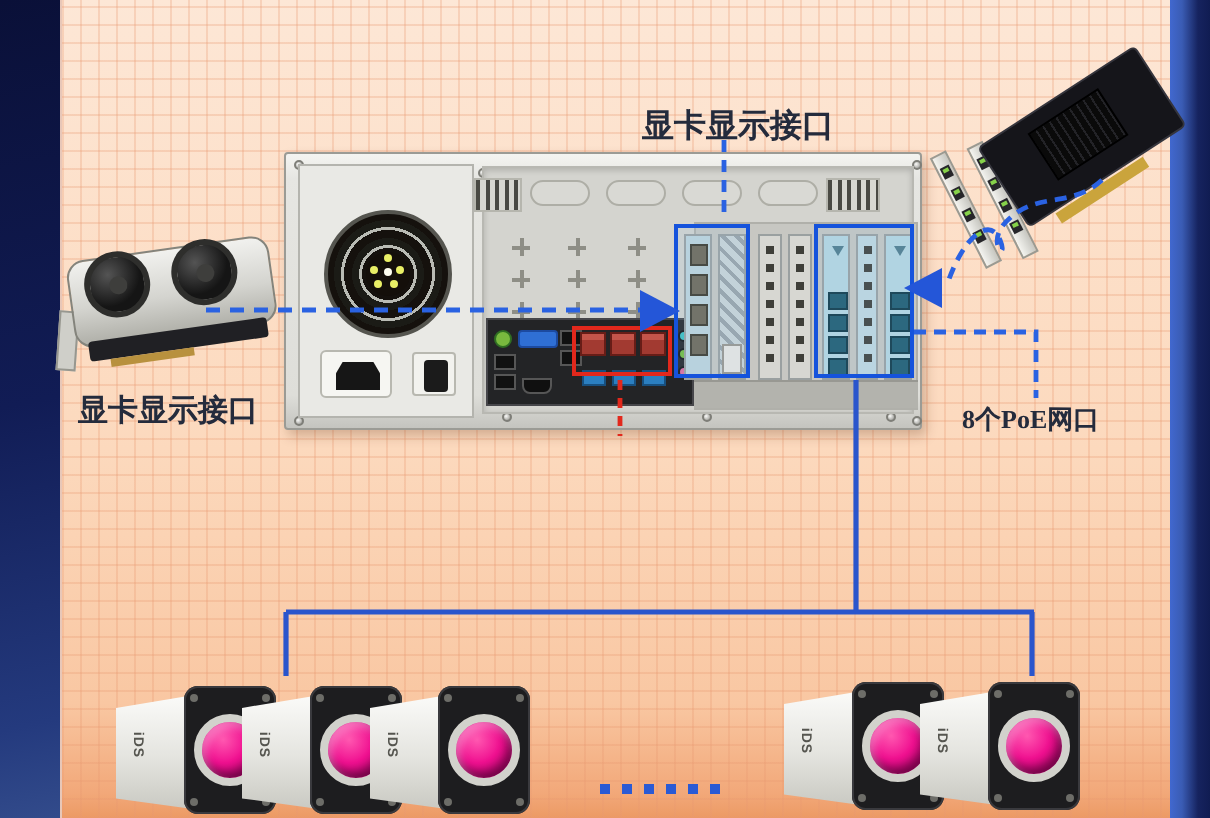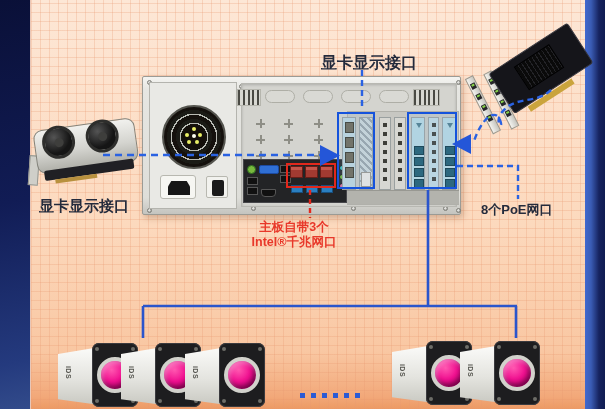--- a/index.html
+++ b/index.html
@@ -101,21 +101,21 @@
   .nic-br.a { left:10px; top:0; transform:rotate(6deg); } .nic-br.b { left:28px; top:6px; transform:rotate(6deg); }
   .np { position:absolute; left:1px; width:5px; height:6px; background:#26262a; }
   .np::after { content:""; position:absolute; left:1px; top:1px; width:3px; height:2px; background:#86d24a; }
 
   
   .lbl { position:absolute; z-index:5; color:#242b3c; font-weight:bold; white-space:nowrap; }
   .lbl-poecard { left:422px; top:24px; font-size:15px; letter-spacing:.3px; }
   .lbl-gpuport { left:321px; top:53px; font-size:16px; }
   .lbl-gpu { left:24px; top:195px; width:120px; text-align:center; font-size:15px; line-height:21px; }
   .lbl-lan { left:238px; top:220px; width:112px; text-align:center; color:#e8382a; font-size:12.5px; line-height:15px; }
-  .lbl-poeports { left:481px; top:201px; font-size:13px; }
+  .lbl-poeports { left:481px; top:201px; font-size:13px;font-family:Liberation Serif, serif; }
 
   svg.overlay { position:absolute; left:0; top:0; z-index:4; pointer-events:none; }
 
   
   .cam { position:absolute; width:80px; height:64px; z-index:2; }
   .cam-side { position:absolute; left:0; top:4px; width:42px; height:58px;
     background:linear-gradient(180deg,#fbfbf9 0%,#e4e4df 55%,#c9c9c2 100%);
     clip-path:polygon(0 12%,100% 0,100% 100%,0 90%); }
   .cam-brand { position:absolute; left:4px; top:22px; font-size:7px; font-weight:bold; color:#55554f;
     transform:rotate(90deg); letter-spacing:.5px; }
@@ -268,24 +268,20 @@
     <polygon points="452,144 471,134 471,154" fill="#2456d8"></polygon>
     <path d="M457 166 H518 V199" fill="none" stroke="#2a62e2" stroke-width="2.4" stroke-dasharray="6 4"></path>
     <path d="M310 190 V218" fill="none" stroke="#e2281c" stroke-width="2.4" stroke-dasharray="5 4"></path>
     <path d="M428 190 V306 M143 306 H517 M143 306 V338 M516 306 V338" fill="none" stroke="#2a55cc" stroke-width="2.6"></path>
   </svg>
 
   <div class="lbl lbl-gpuport">显卡显示接口</div>
   <div class="lbl lbl-gpu">
     <div>显卡显示接口</div>
   </div>
-  <div class="lbl lbl-lan">
-    <div>主板自带3个</div>
-    <div>Intel®千兆网口</div>
-  </div>
   <div class="lbl lbl-poeports">8个PoE网口</div>
 
   <div class="cam" style="left:58px;top:343px">
     <div class="cam-side">
         <span class="cam-brand">iDS</span>
       </div>
     <div class="cam-front">
         <div class="lens"></div>
       <div class="cs" style="left:3px;top:4px"></div>
         <div class="cs" style="right:3px;top:4px"></div>

